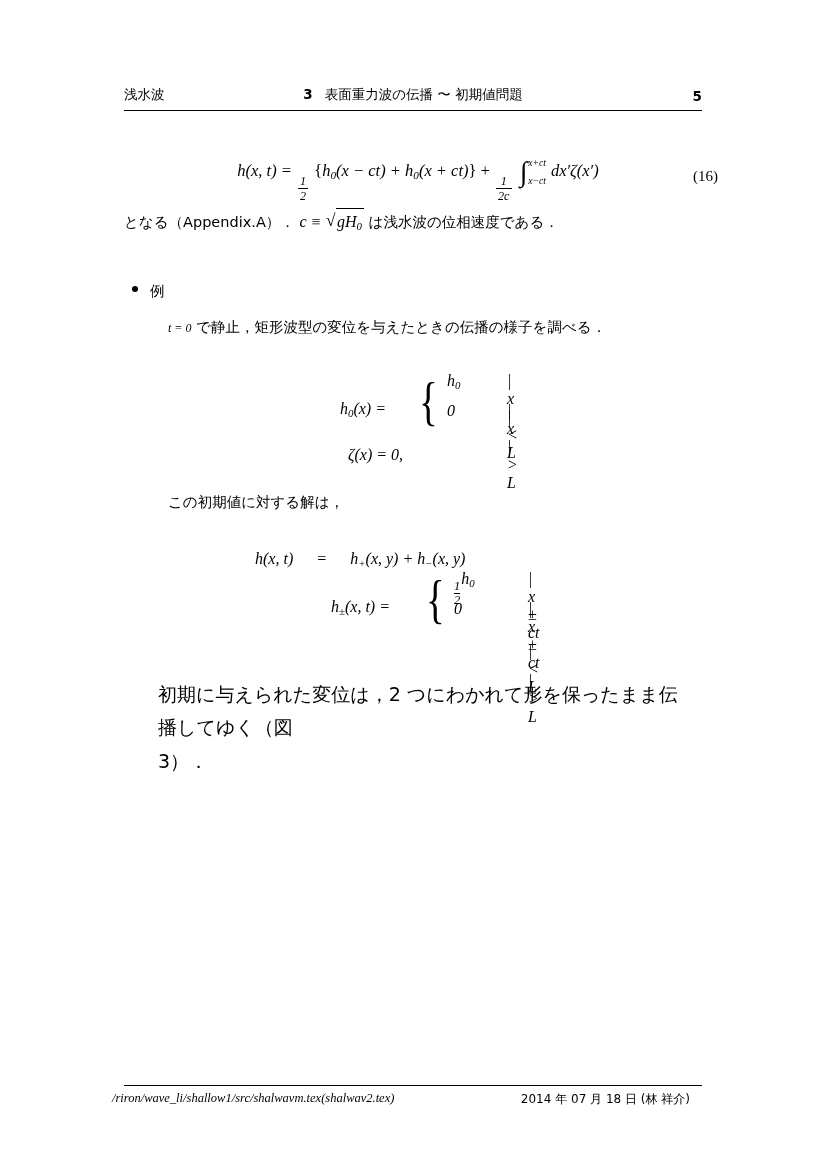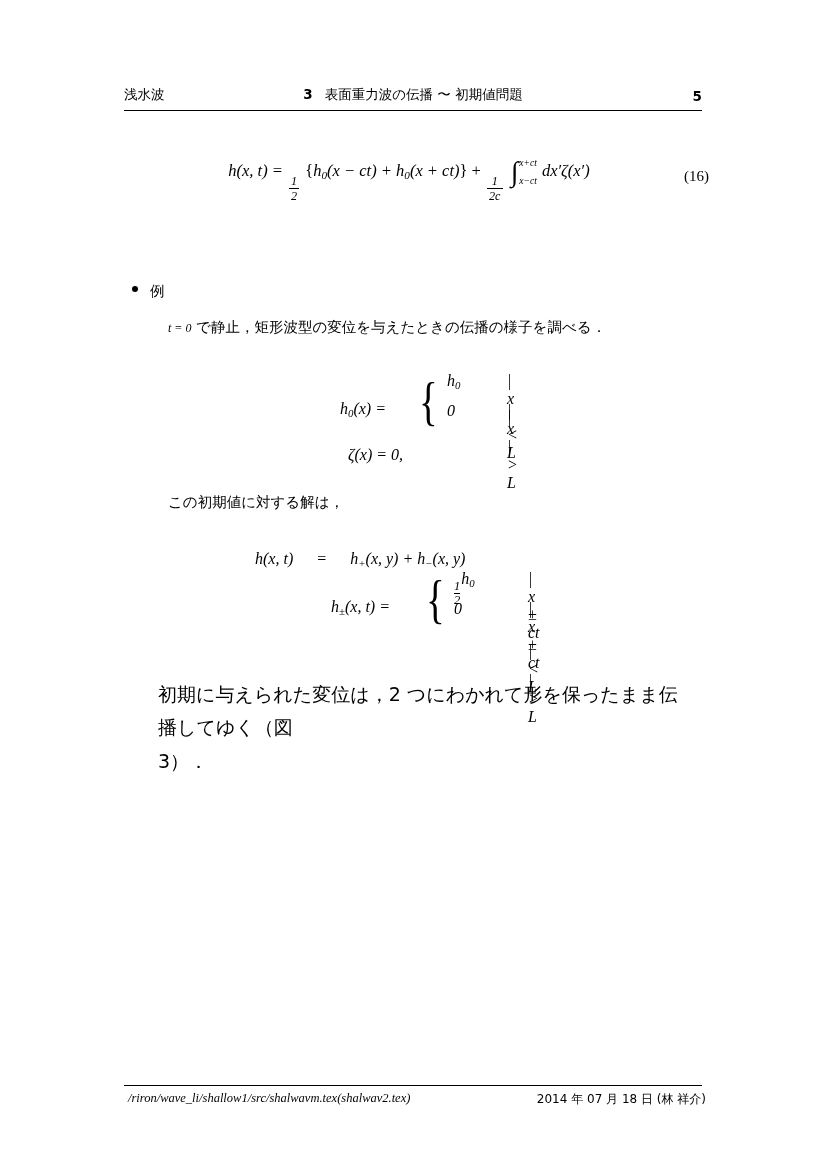--- a/index.html
+++ b/index.html
@@ -68,21 +68,21 @@
   .footer-rule {
     position: absolute;
     left: 124px;
     top: 1085px;
     width: 578px;
     height: 1.1px;
     background: #000;
   }
   .footer {
     position: absolute;
-    left: 128px;
+    left: 112px;
     top: 1091px;
     width: 578px;
     display: flex;
     font-size: 12.5px;
     text-align: right;
   }
   .footer .fleft {
     font-family: "Liberation Serif", serif;
     font-style: italic;
   }
@@ -188,21 +188,21 @@
     display: flex;
     align-items: baseline;
     height: 30px;
   }
   .cases .row .val { min-width: 60px; }
   .cases .row .cond { }
 
   
   .eq16 {
     position: absolute;
-    left: 131px;
+    left: 140px;
     top: 158px;
     width: 578px;
     height: 40px;
   }
   .eq16 .body {
     position: absolute;
     left: 0;
     width: 556px;
     text-align: center;
     font-size: 16.5px;
@@ -368,20 +368,26 @@
         <span class="lims">
           <span class="top">x+ct</span>
           <span class="bot">x−ct</span>
         </span>
       </span>
       <span>dx′ζ(x′)</span>
     </div>
     <div class="tag">(16)</div>
   </div>
 
+  <div class="para1">
+    <span class="jp">となる（Appendix.A）．</span>
+    <span class="mathin">c ≡</span>
+    <span class="mathin sqrt"><span class="rad"><span>gH</span><span class="sub">0</span></span></span>
+    <span class="jp">は浅水波の位相速度である．</span>
+  </div>
 
   <div class="bullet">
     <span class="dot"></span>
     <span>例</span>
   </div>
 
   <div class="para2">
     <span class="mathin">t = 0</span>
     <span class="jp">で静止，矩形波型の変位を与えたときの伝播の様子を調べる．</span>
   </div>

